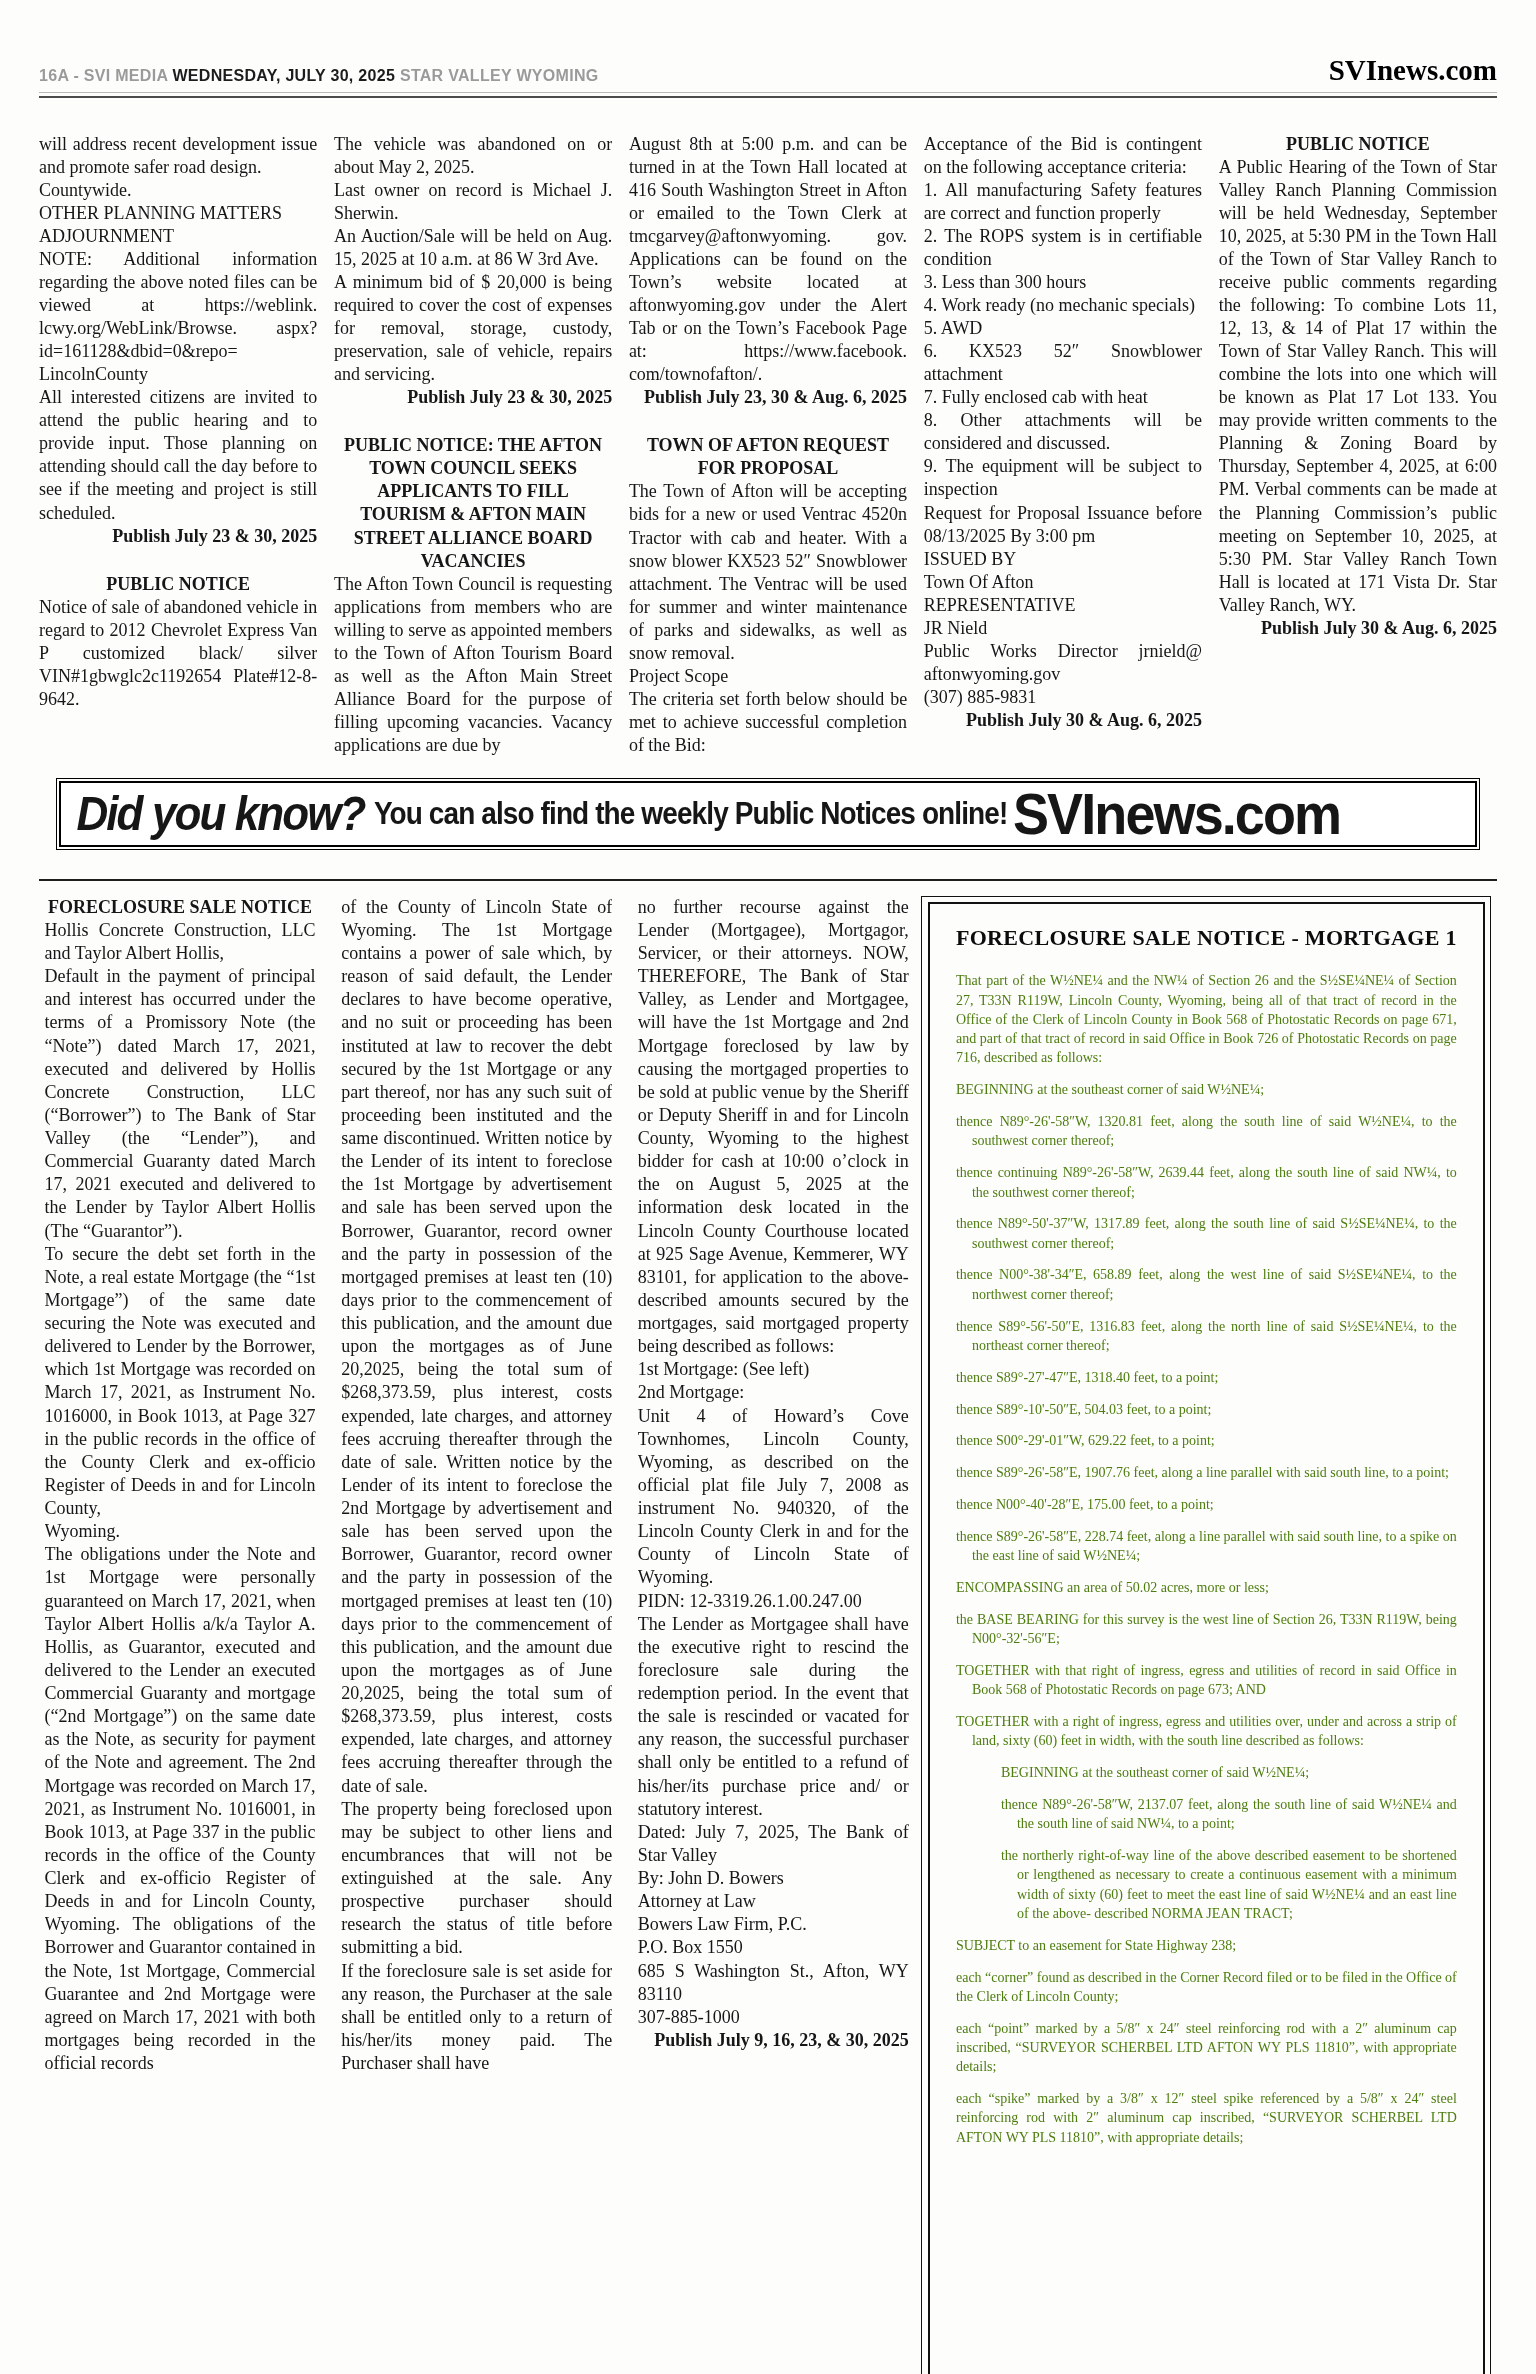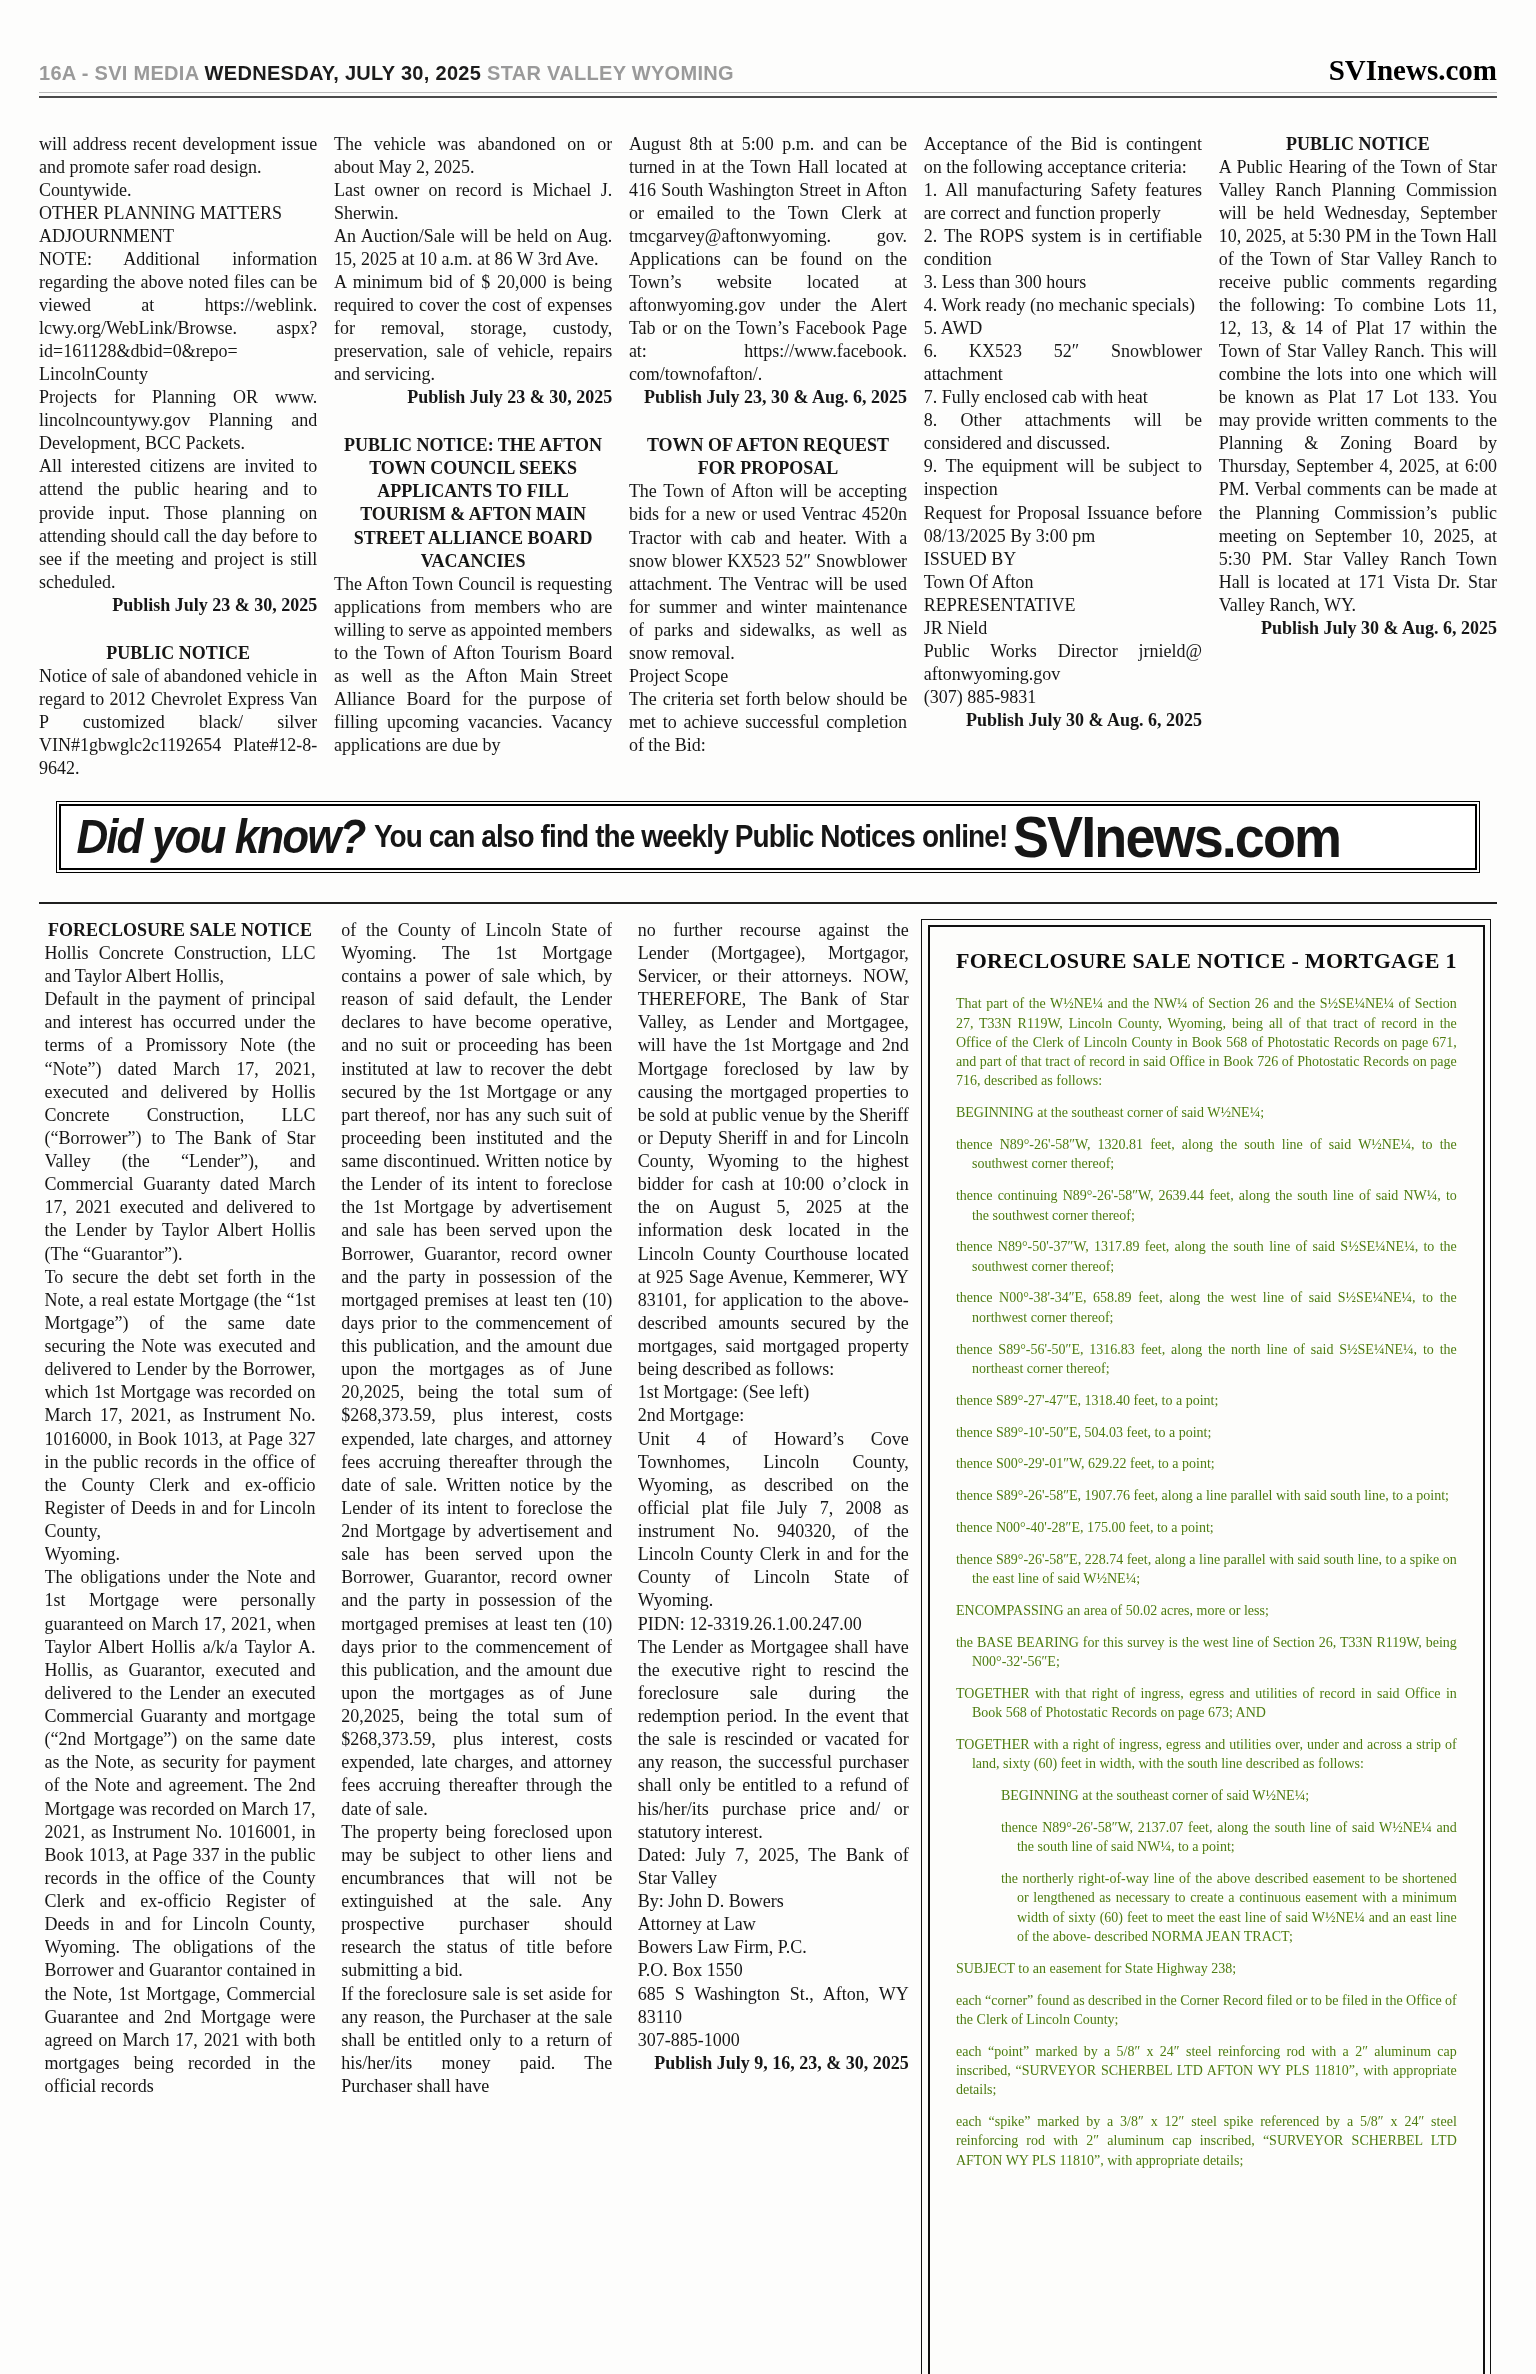--- a/index.html
+++ b/index.html
@@ -2,21 +2,21 @@
 <html style="font-size:15px"><head>
 <meta charset="utf-8">
 <style>
   * { margin:0; padding:0; box-sizing:border-box; }
   html,body { background:#e8e8e8; }
   body { font-family:"Liberation Serif", serif; color:#161616; }
   .page { width:1536px; height:2375px; background:#fdfdfc; margin:0 auto; padding:0 39px; position:relative; overflow:hidden; }
 
   
   .header { display:flex; justify-content:space-between; align-items:flex-end; padding-top:56px; }
-  .header-left { font-family:"Liberation Sans", sans-serif; font-weight:bold; font-size:20px; letter-spacing:0.3px; white-space:nowrap; }
+  .header-left { font-family:"Liberation Sans", sans-serif; font-weight:bold; font-size:16px; letter-spacing:0.3px; white-space:nowrap; }
   .header-left .gray { color:#9a9a9a; }
   .header-left .date { color:#1c1c1c; }
   .site-serif { font-family:"Liberation Serif", serif; font-weight:bold; font-size:29px; color:#000; line-height:1; }
   .header-rule { margin-top:6.5px; height:6.5px; border-top:1.9px solid #b9b9b9; border-bottom:2.8px solid #4a4a4a; }
 
   
   .cols { display:flex; gap:16.7px; margin-top:35px; }
   .cols .col { flex:1 1 0; font-size:18px; line-height:1.28; text-align:justify; overflow:hidden; }
   .blk { margin:0; }
   .blk.h { text-align:center; font-weight:bold; margin-top:25px; }
@@ -61,21 +61,20 @@
   </div>
   <div class="header-rule"></div>
 
   <div class="cols top">
     <div class="col">
         <div class="blk p">will address recent development issue and promote safer road design.</div>
         <div class="blk p">Countywide.</div>
         <div class="blk p">OTHER PLANNING MATTERS</div>
         <div class="blk p">ADJOURNMENT</div>
         <div class="blk p">NOTE: Additional information regarding the above noted files can be viewed at https://weblink. lcwy.org/WebLink/Browse. aspx?id=161128&amp;dbid=0&amp;repo= LincolnCounty</div>
-        <div class="blk p">Projects for Planning OR www. lincolncountywy.gov Planning and Development, BCC Packets.</div>
         <div class="blk p">All interested citizens are invited to attend the public hearing and to provide input.  Those planning on attending should call the day before to see if the meeting and project is still scheduled.</div>
         <div class="blk pub">Publish July 23 &amp; 30, 2025</div>
         <div class="blk h">PUBLIC NOTICE</div>
         <div class="blk p">Notice of sale of abandoned vehicle in regard to 2012 Chevrolet Express Van P customized black/ silver VIN#1gbwglc2c1192654 Plate#12-8-9642.</div>
       </div>
     <div class="col">
         <div class="blk p">The vehicle was abandoned on or about May 2, 2025.</div>
         <div class="blk p">Last owner on record is Michael J. Sherwin.</div>
         <div class="blk p">An Auction/Sale will be held on Aug. 15, 2025  at 10 a.m. at 86 W 3rd Ave.</div>
         <div class="blk p">A minimum bid of $ 20,000 is being required to cover the cost of expenses for removal, storage, custody, preservation, sale of vehicle, repairs and servicing.</div>

